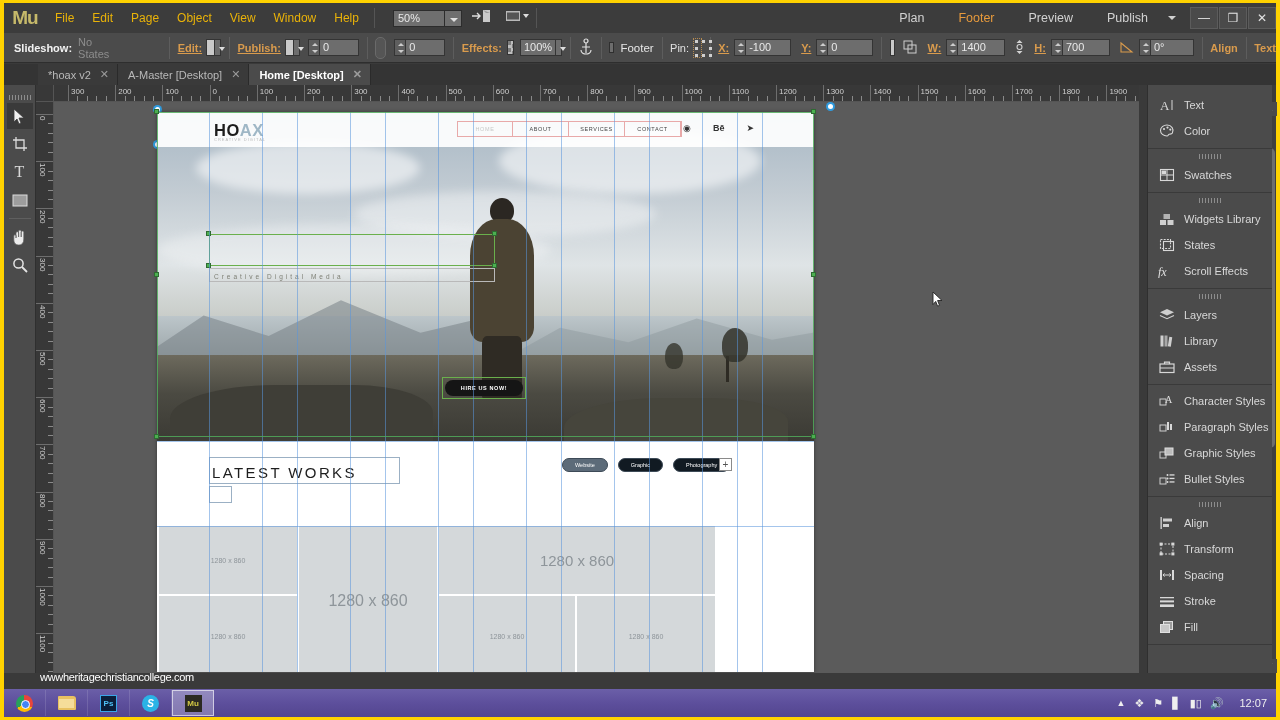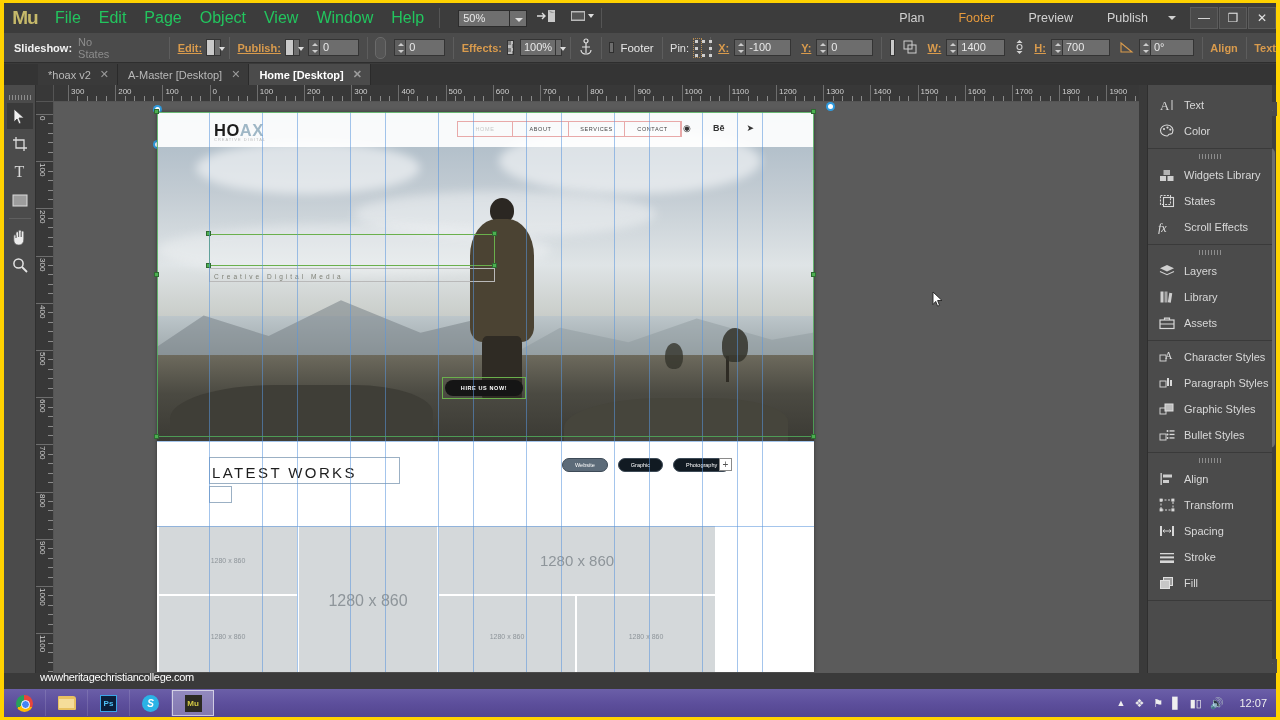--- a/index.html
+++ b/index.html
@@ -8,21 +8,21 @@
   #app { position:relative; width:1280px; height:720px;
          border-left:4px solid #ffd200; border-right:4px solid #ffd200;
          border-top:3px solid #ffd200; border-bottom:3px solid #ffd200;
          background:#3a3a3a; }
 
   
   .menubar { position:absolute; left:0; top:0; width:1272px; height:30px;
     background:#3c3c3c; display:flex; align-items:center; }
   .mu-logo { width:42px; text-align:center; color:#c6b96a; font-size:19px;
              font-weight:bold; letter-spacing:-1px; }
-  .menu-item { color:#22c55e; font-size:16px; padding:0 9px; line-height:30px; }
+  .menu-item { color:#eab308; font-size:12px; padding:0 9px; line-height:30px; }
   .zoomsel { margin-left:12px; width:52px; height:17px; background:#6f6f6f;
     border:1px solid #2c2c2c; color:#e8e8e8; font-size:11px; line-height:15px;
     padding-left:4px; }
   .zoomarrow { width:17px; height:17px; background:#6f6f6f; border:1px solid #2c2c2c;
     border-left:none; position:relative; }
   .zoomarrow:after{ content:""; position:absolute; left:5px; top:7px;
     border-left:4px solid transparent; border-right:4px solid transparent;
     border-top:4px solid #e0e0e0; }
   .ic-btn { width:26px; height:20px; margin-left:8px; position:relative; }
   .sep-v { width:1px; height:20px; background:#555; margin:0 6px; }
@@ -797,20 +797,33 @@
             <path d="M8 1a6.5 5.5 0 100 11c1.2 0 1-1 1.8-1.6.8-.6 2.8.3 3.6-1.4A6 5.5 0 008 1z" fill="none" stroke="#d8d8d8" stroke-width="1.1"></path>
             <circle cx="5" cy="5" r="1.1" fill="#d8d8d8"></circle>
               <circle cx="8.5" cy="3.6" r="1.1" fill="#d8d8d8"></circle>
               <circle cx="11.3" cy="5.6" r="1.1" fill="#d8d8d8"></circle>
           </svg>
         </span>
         <span>Color</span>
       </div>
     </div>
 
+    <div class="pgroup">
+      <div class="grip"></div>
+      <div class="prow">
+        <span class="picon">
+          <svg width="16" height="14" viewBox="0 0 16 14">
+            <rect x="1.5" y="1.5" width="13" height="11" fill="none" stroke="#d8d8d8" stroke-width="1.1"></rect>
+            <path d="M8 1.5v11M1.5 7h13" stroke="#d8d8d8" stroke-width="1"></path>
+            <rect x="2.5" y="2.5" width="4.5" height="3.5" fill="#d8d8d8"></rect>
+          </svg>
+        </span>
+        <span>Swatches</span>
+      </div>
+    </div>
 
     <div class="pgroup">
       <div class="grip"></div>
       <div class="prow">
         <span class="picon">
           <svg width="16" height="14" viewBox="0 0 16 14">
             <rect x="1" y="8" width="6" height="5" fill="#cfcfcf"></rect>
               <rect x="8.5" y="8" width="6" height="5" fill="#cfcfcf"></rect>
             <rect x="4.5" y="2" width="6.5" height="5" fill="#b3b3b3"></rect>
           </svg>

